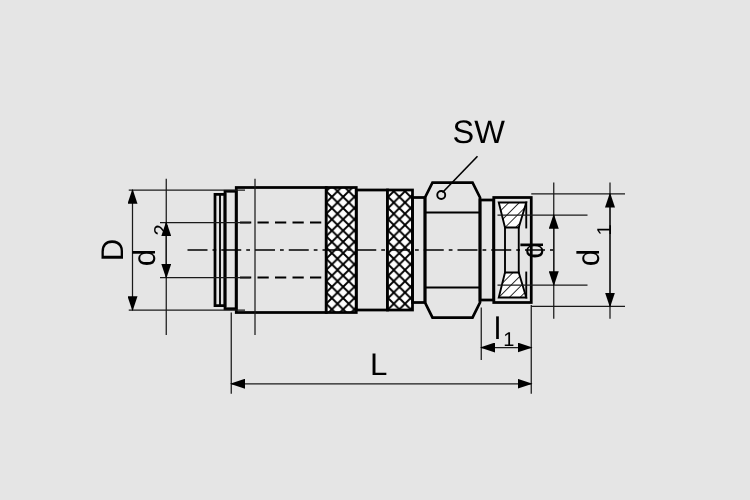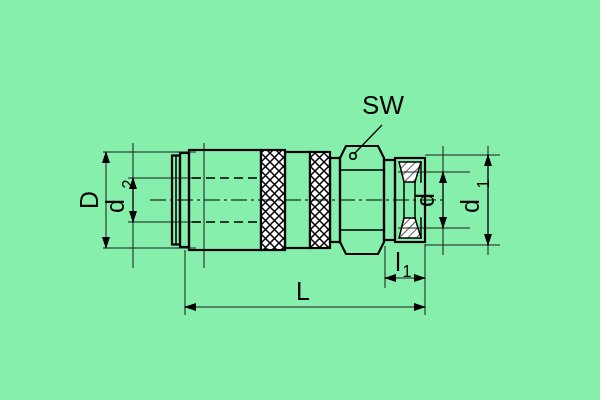--- a/index.html
+++ b/index.html
@@ -10,21 +10,21 @@
   body {
     width: 600px;
     height: 400px;
     font-family: "Liberation Sans", sans-serif;
     overflow: hidden;
   }
   #drawing-root {
     position: relative;
     width: 600px;
     height: 400px;
-    background: #86efac;
+    background: #e5e5e5;
   }
   svg#tech-drawing {
     display: block;
     width: 600px;
     height: 400px;
   }
   .ln {
     stroke: #000000;
     fill: none;
     stroke-linecap: square;

